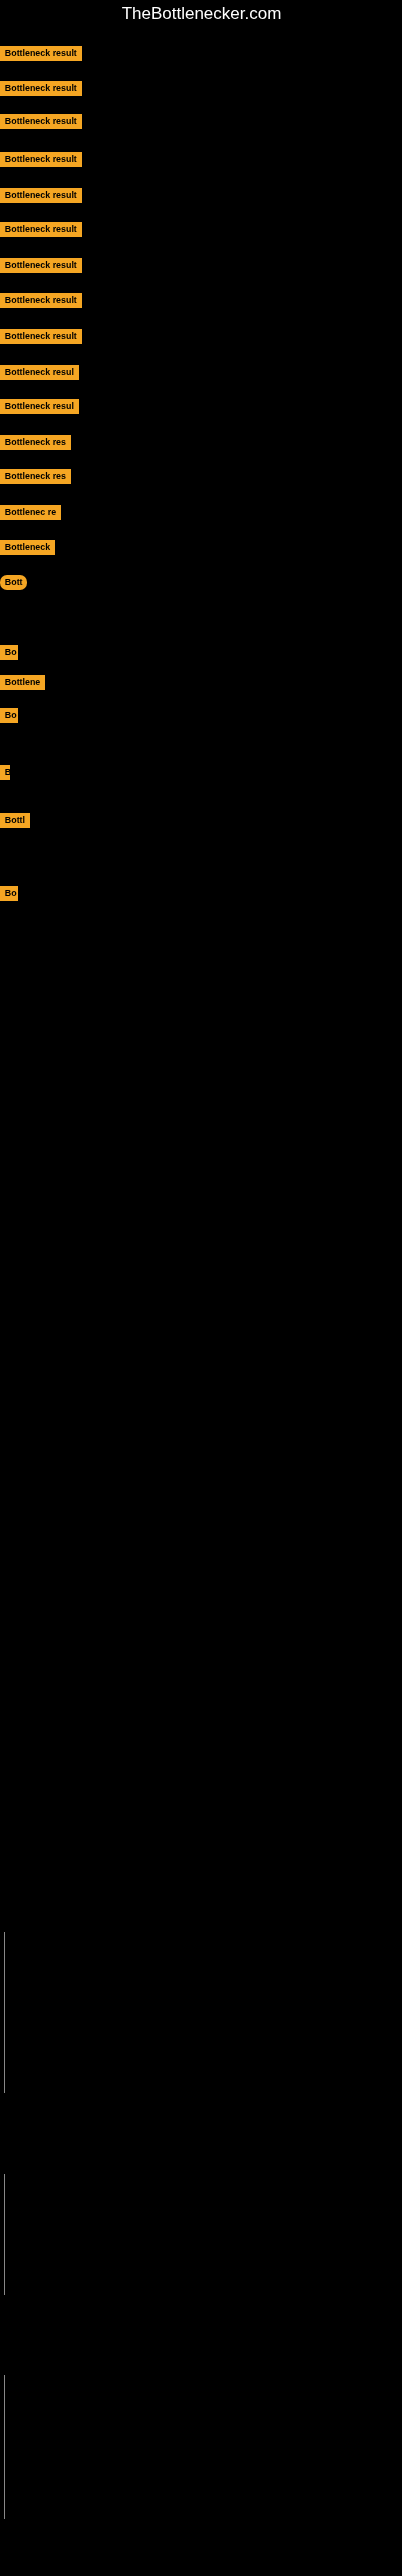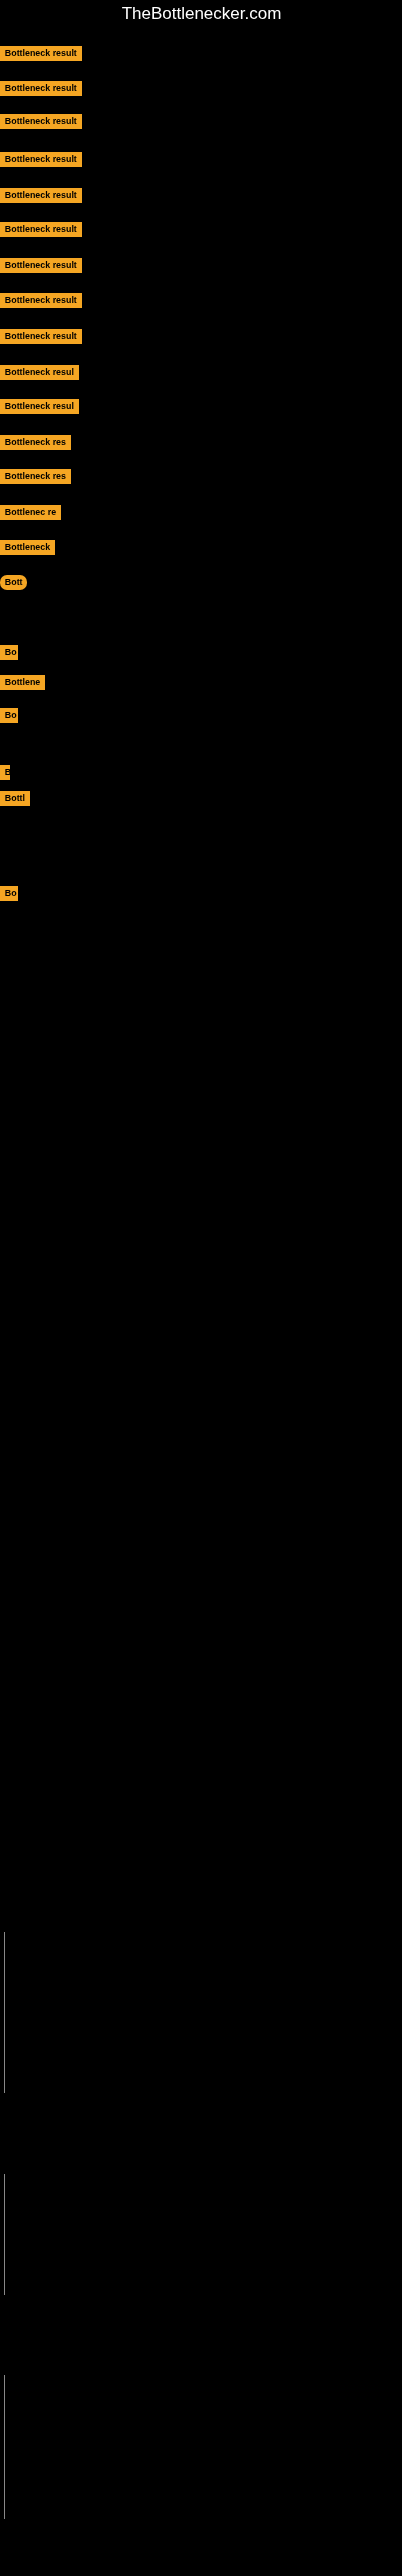--- a/index.html
+++ b/index.html
@@ -66,21 +66,21 @@
     <div class="badge-container" style="top: 399px; max-width: 82px;"><span class="bottleneck-badge" style="max-width: 82px;">Bottleneck resul</span></div>
     <div class="badge-container" style="top: 435px; max-width: 77px;"><span class="bottleneck-badge" style="max-width: 77px;">Bottleneck res</span></div>
     <div class="badge-container" style="top: 469px; max-width: 76px;"><span class="bottleneck-badge" style="max-width: 76px;">Bottleneck res</span></div>
     <div class="badge-container" style="top: 505px; max-width: 71px;"><span class="bottleneck-badge" style="max-width: 71px;">Bottlenec re</span></div>
     <div class="badge-container" style="top: 540px; max-width: 58px;"><span class="bottleneck-badge" style="max-width: 58px;">Bottleneck</span></div>
     <div class="badge-container" style="top: 575px; max-width: 32px;"><span class="bottleneck-badge" style="max-width: 32px; border-radius: 7px;">Bott</span></div>
     <div class="badge-container" style="top: 644px; max-width: 52px; margin-top: 31px;"><span class="bottleneck-badge" style="max-width: 52px;">Bottlene</span></div>
     <div class="badge-container" style="top: 645px; max-width: 17.7px;"><span class="bottleneck-badge" style="max-width: 17.7px;">Bo</span></div>
     <div class="badge-container" style="top: 708px; max-width: 17.7px;"><span class="bottleneck-badge" style="max-width: 17.7px;">Bo</span></div>
     <div class="badge-container" style="top: 765px; max-width: 9.7px;"><span class="bottleneck-badge" style="max-width: 9.7px;">B</span></div>
-    <div class="badge-container" style="top: 791px; max-width: 34px;"><span class="bottleneck-badge" style="max-width: 34px;">Bottl</span></div>
+    <div class="badge-container" style="top: 813px; max-width: 34px;"><span class="bottleneck-badge" style="max-width: 34px;">Bottl</span></div>
     <div class="badge-container" style="top: 886px; max-width: 17.7px;"><span class="bottleneck-badge" style="max-width: 17.7px;">Bo</span></div>
   </div>
 <div id="lines-container">
     <div class="vertical-line" style="top: 1932px; height: 161px;"></div>
     <div class="vertical-line" style="top: 2174px; height: 121px;"></div>
     <div class="vertical-line" style="top: 2375px; height: 81px;"></div>
     <div class="vertical-line" style="top: 2455px; height: 64px;"></div>
   </div>
 
 

